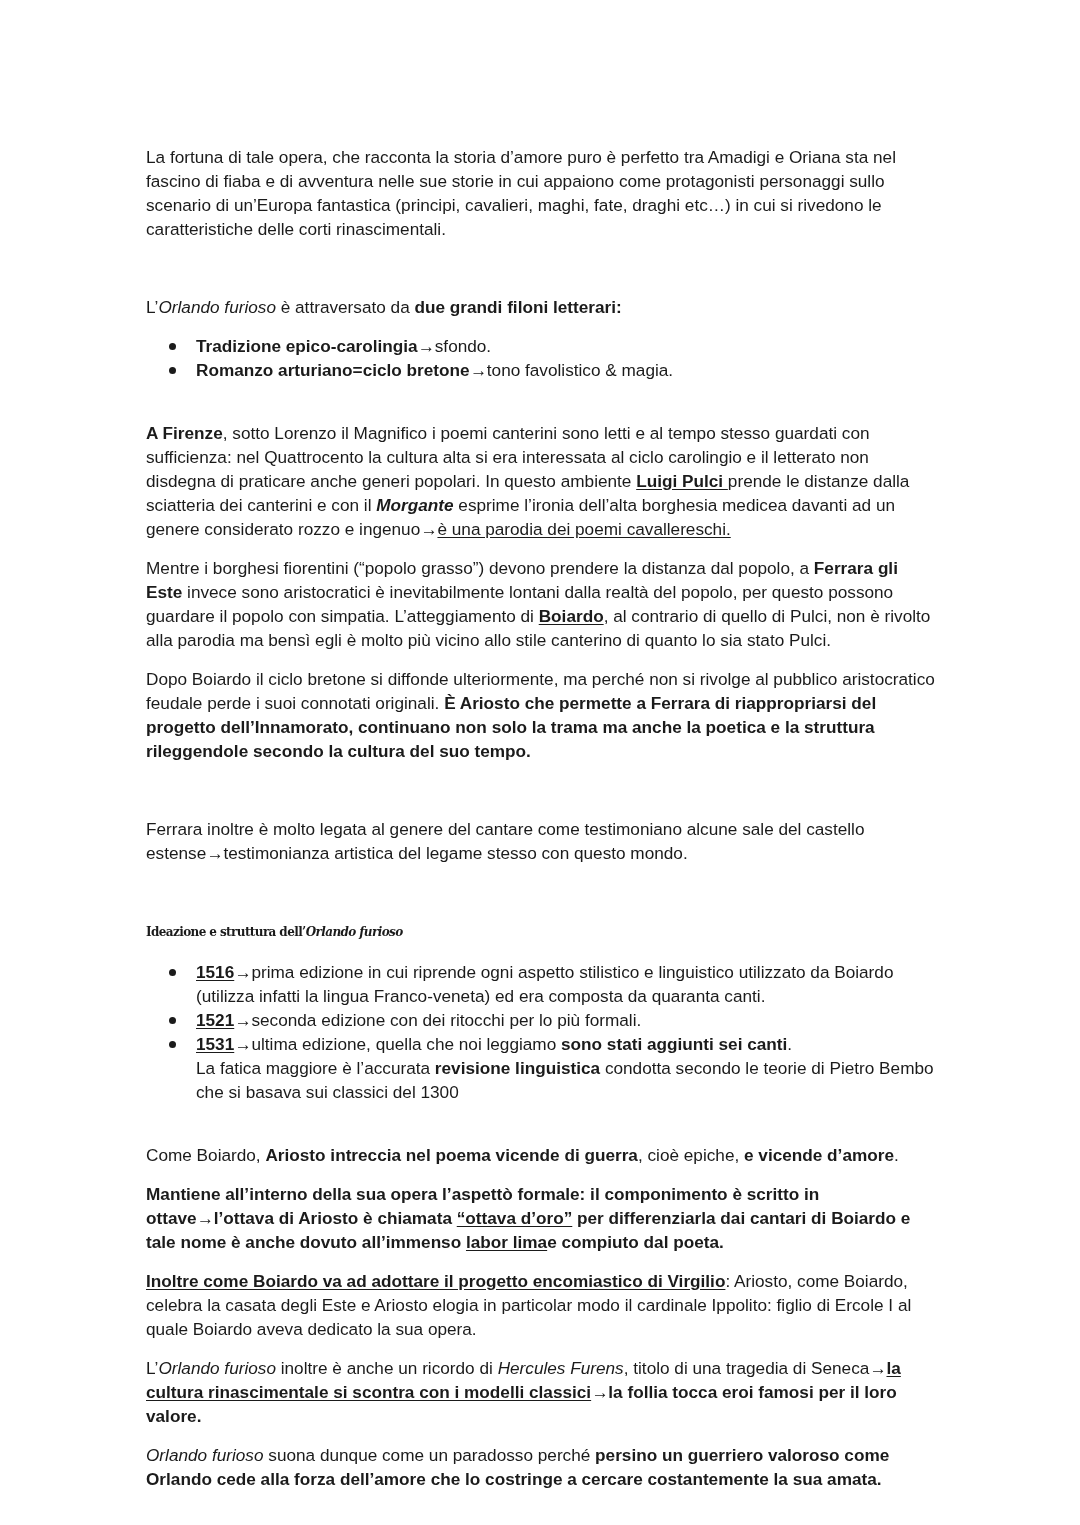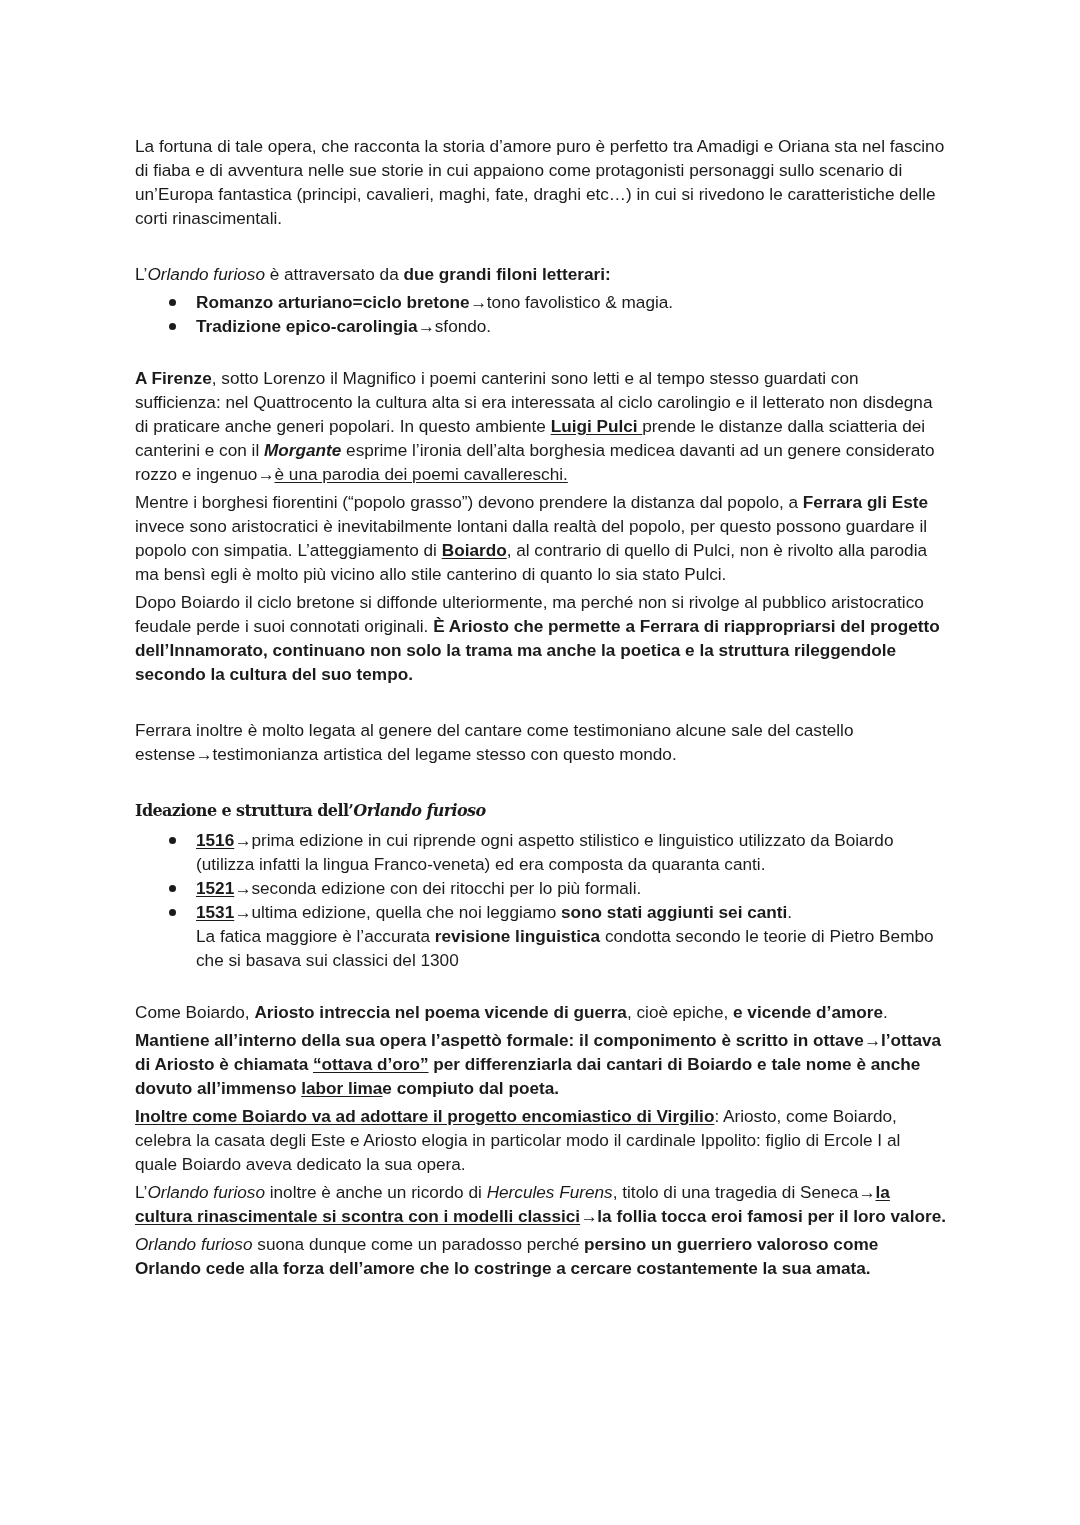--- a/index.html
+++ b/index.html
@@ -16,21 +16,21 @@
       color: #1b1b1b;
     }
     .page {
       position: absolute;
       left: 131px;
       top: 130px;
       width: 820px;
       font-size: 17.2px;
       line-height: 24px;
     }
-    p { margin: 4px; }
+    p { margin: 15px; }
     .gap { height: 24px; }
     b, .b { font-weight: bold; }
     i, .i { font-style: italic; }
     u, .u { text-decoration: underline; text-underline-offset: 2px; }
     ul.bullets {
       list-style: none;
       margin: 0;
       padding: 0 0 0 65px;
     }
     ul.bullets li {
@@ -42,39 +42,39 @@
       left: -27px;
       top: 9px;
       width: 7px;
       height: 7px;
       border-radius: 50%;
       background: #1b1b1b;
     }
     .heading {
       font-family: "DejaVu Serif", serif;
       font-weight: bold;
-      font-size: 16px;
+      font-size: 12px;
       letter-spacing: -0.6px;
       line-height: 26px;
     }
     .heading .i { font-style: italic; }
   </style>
 </head>
 <body>
 
 <div class="page">
 
   <p>La fortuna di tale opera, che racconta la storia d’amore puro è perfetto tra Amadigi e Oriana sta nel fascino di fiaba e di avventura nelle sue storie in cui appaiono come protagonisti personaggi sullo scenario di un’Europa fantastica (principi, cavalieri, maghi, fate, draghi etc…) in cui si rivedono le caratteristiche delle corti rinascimentali.</p>
 
   <div class="gap"></div>
 
   <p><span>L’</span><span class="i">Orlando furioso</span><span> è attraversato da </span><span class="b">due grandi filoni letterari:</span></p>
   <ul class="bullets">
+    <li><span class="b">Tradizione epico-carolingia</span><span>→sfondo.</span></li>
     <li><span class="b">Romanzo arturiano=ciclo bretone</span><span>→tono favolistico &amp; magia.</span></li>
-    <li><span class="b">Tradizione epico-carolingia</span><span>→sfondo.</span></li>
   </ul>
 
   <div class="gap"></div>
 
   <p><span class="b">A Firenze</span><span>, sotto Lorenzo il Magnifico i poemi canterini sono letti e al tempo stesso guardati con sufficienza: nel Quattrocento la cultura alta si era interessata al ciclo carolingio e il letterato non disdegna di praticare anche generi popolari. In questo ambiente </span><span class="b u">Luigi Pulci </span><span>prende le distanze dalla sciatteria dei canterini e con il </span><span class="b i">Morgante</span><span> esprime l’ironia dell’alta borghesia medicea davanti ad un genere considerato rozzo e ingenuo→</span><span class="u">è una parodia dei poemi cavallereschi.</span></p>
 
   <p><span>Mentre i borghesi fiorentini (“popolo grasso”) devono prendere la distanza dal popolo,  a </span><span class="b">Ferrara gli Este</span><span> invece sono aristocratici è inevitabilmente lontani dalla realtà del popolo, per questo possono guardare il popolo con simpatia. L’atteggiamento di </span><span class="b u">Boiardo</span><span>, al contrario di quello di Pulci, non è rivolto alla parodia ma bensì egli è molto più vicino allo stile canterino di quanto lo sia stato Pulci.</span></p>
   <p><span>Dopo Boiardo il ciclo bretone si diffonde ulteriormente, ma perché non si rivolge al pubblico aristocratico feudale perde i suoi connotati originali. </span><span class="b">È Ariosto che permette a Ferrara di riappropriarsi del progetto dell’Innamorato, continuano non solo la trama ma anche la poetica e la struttura rileggendole secondo la cultura del suo tempo.</span></p>
 
   <div class="gap"></div>

